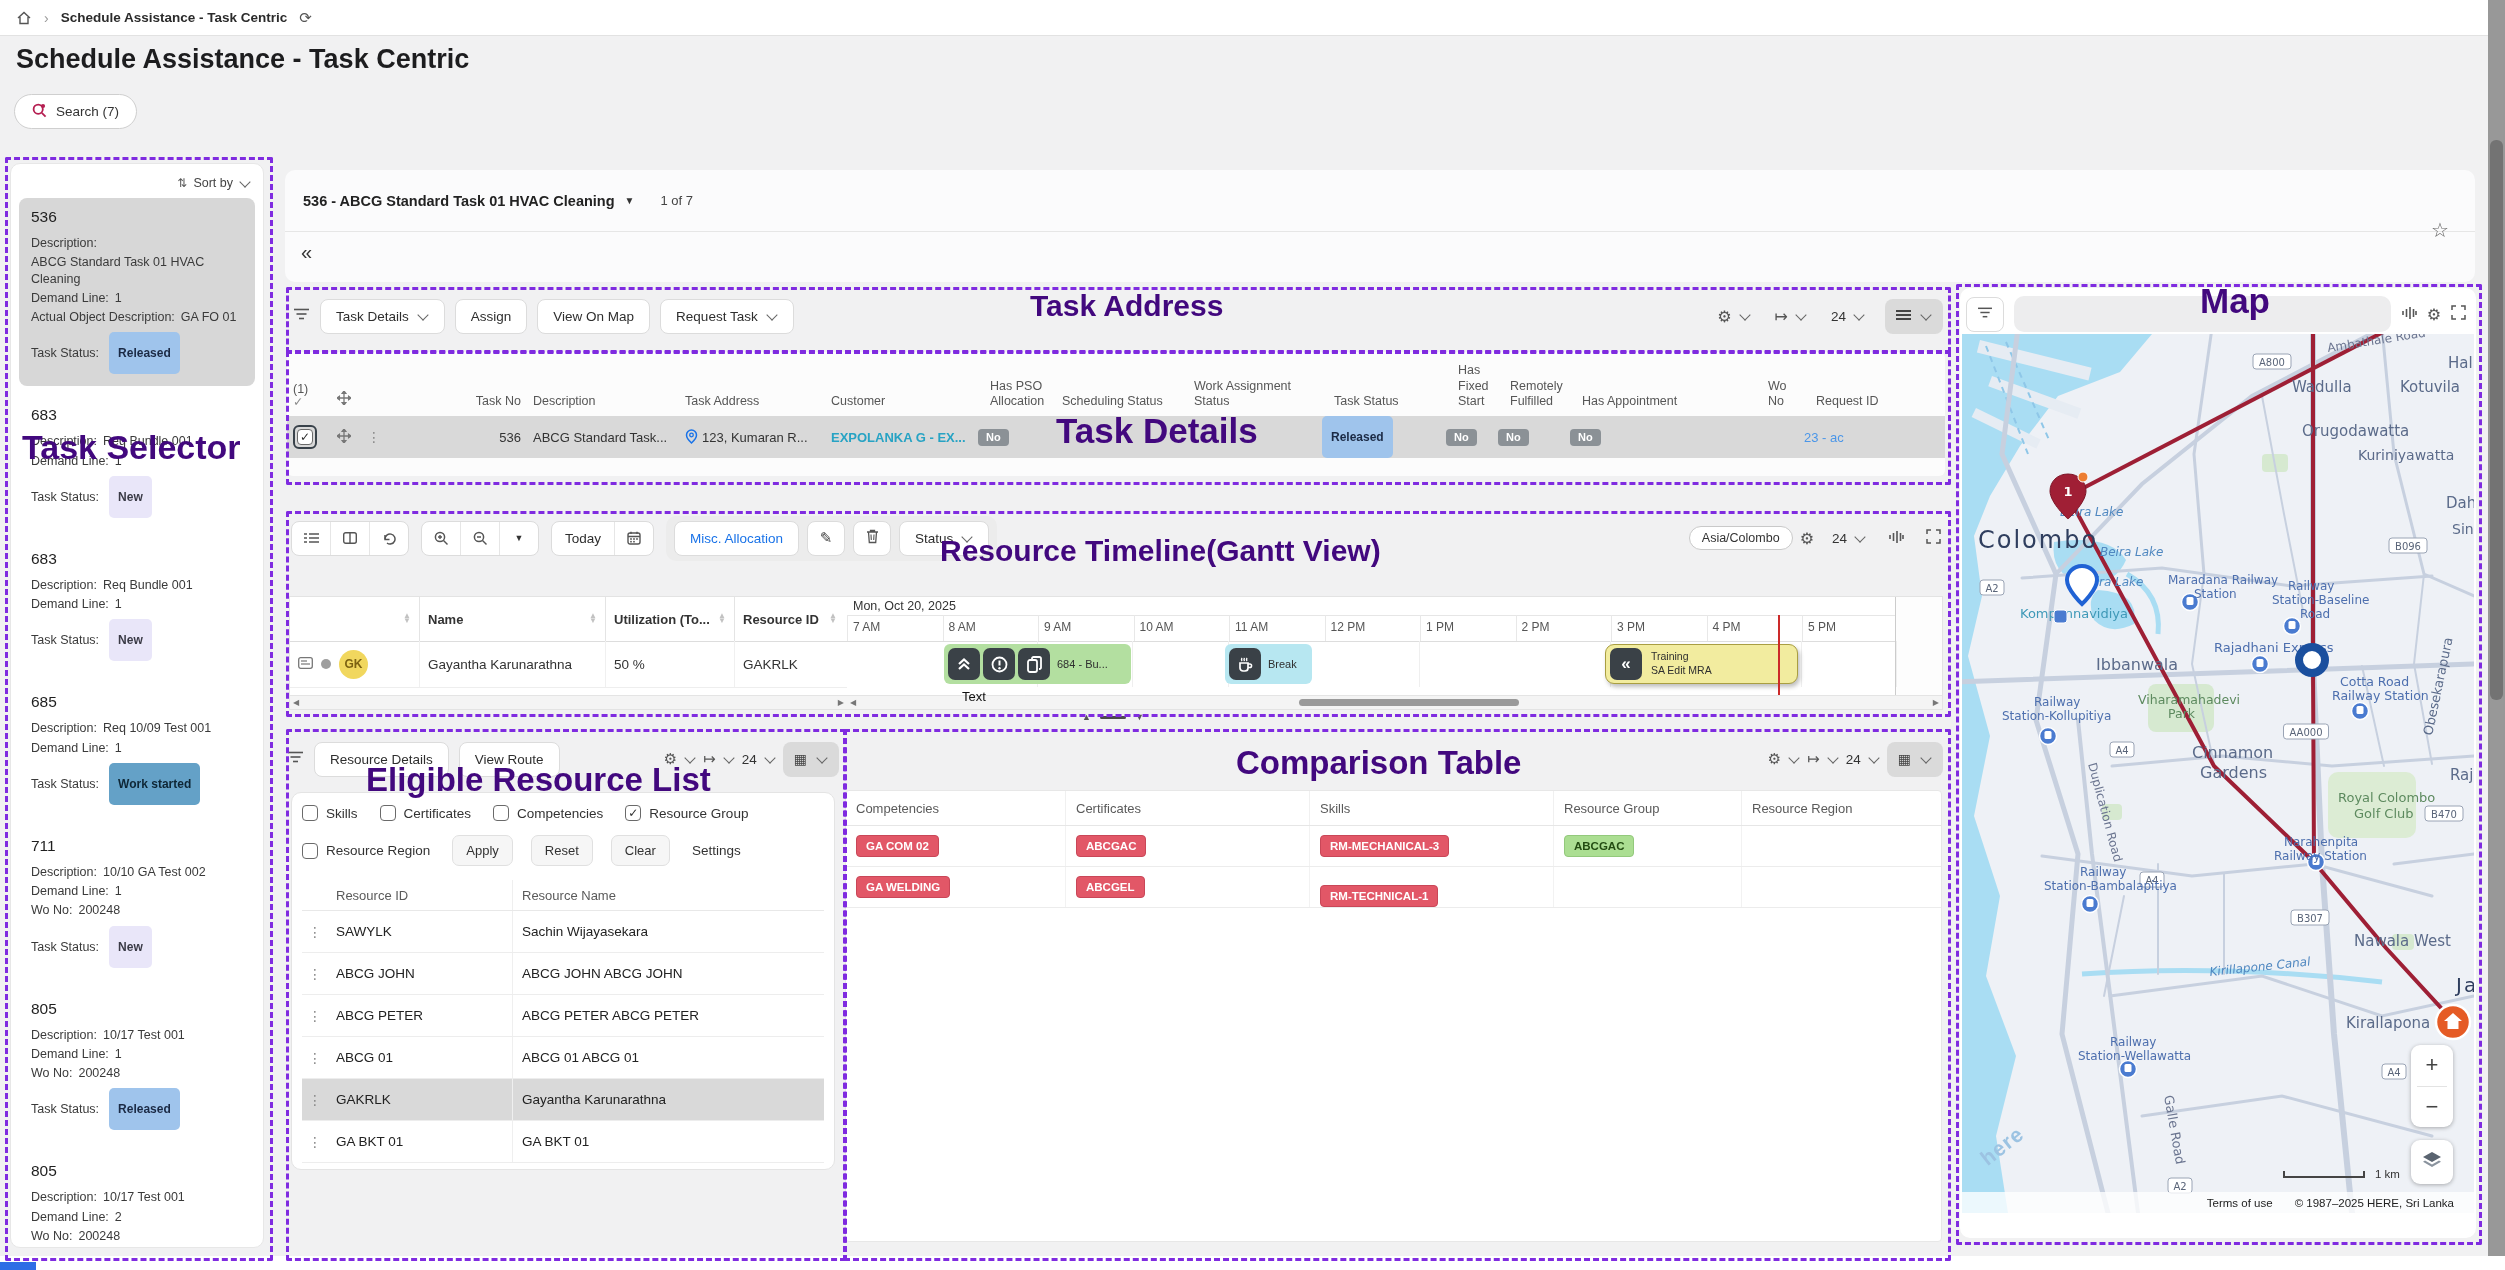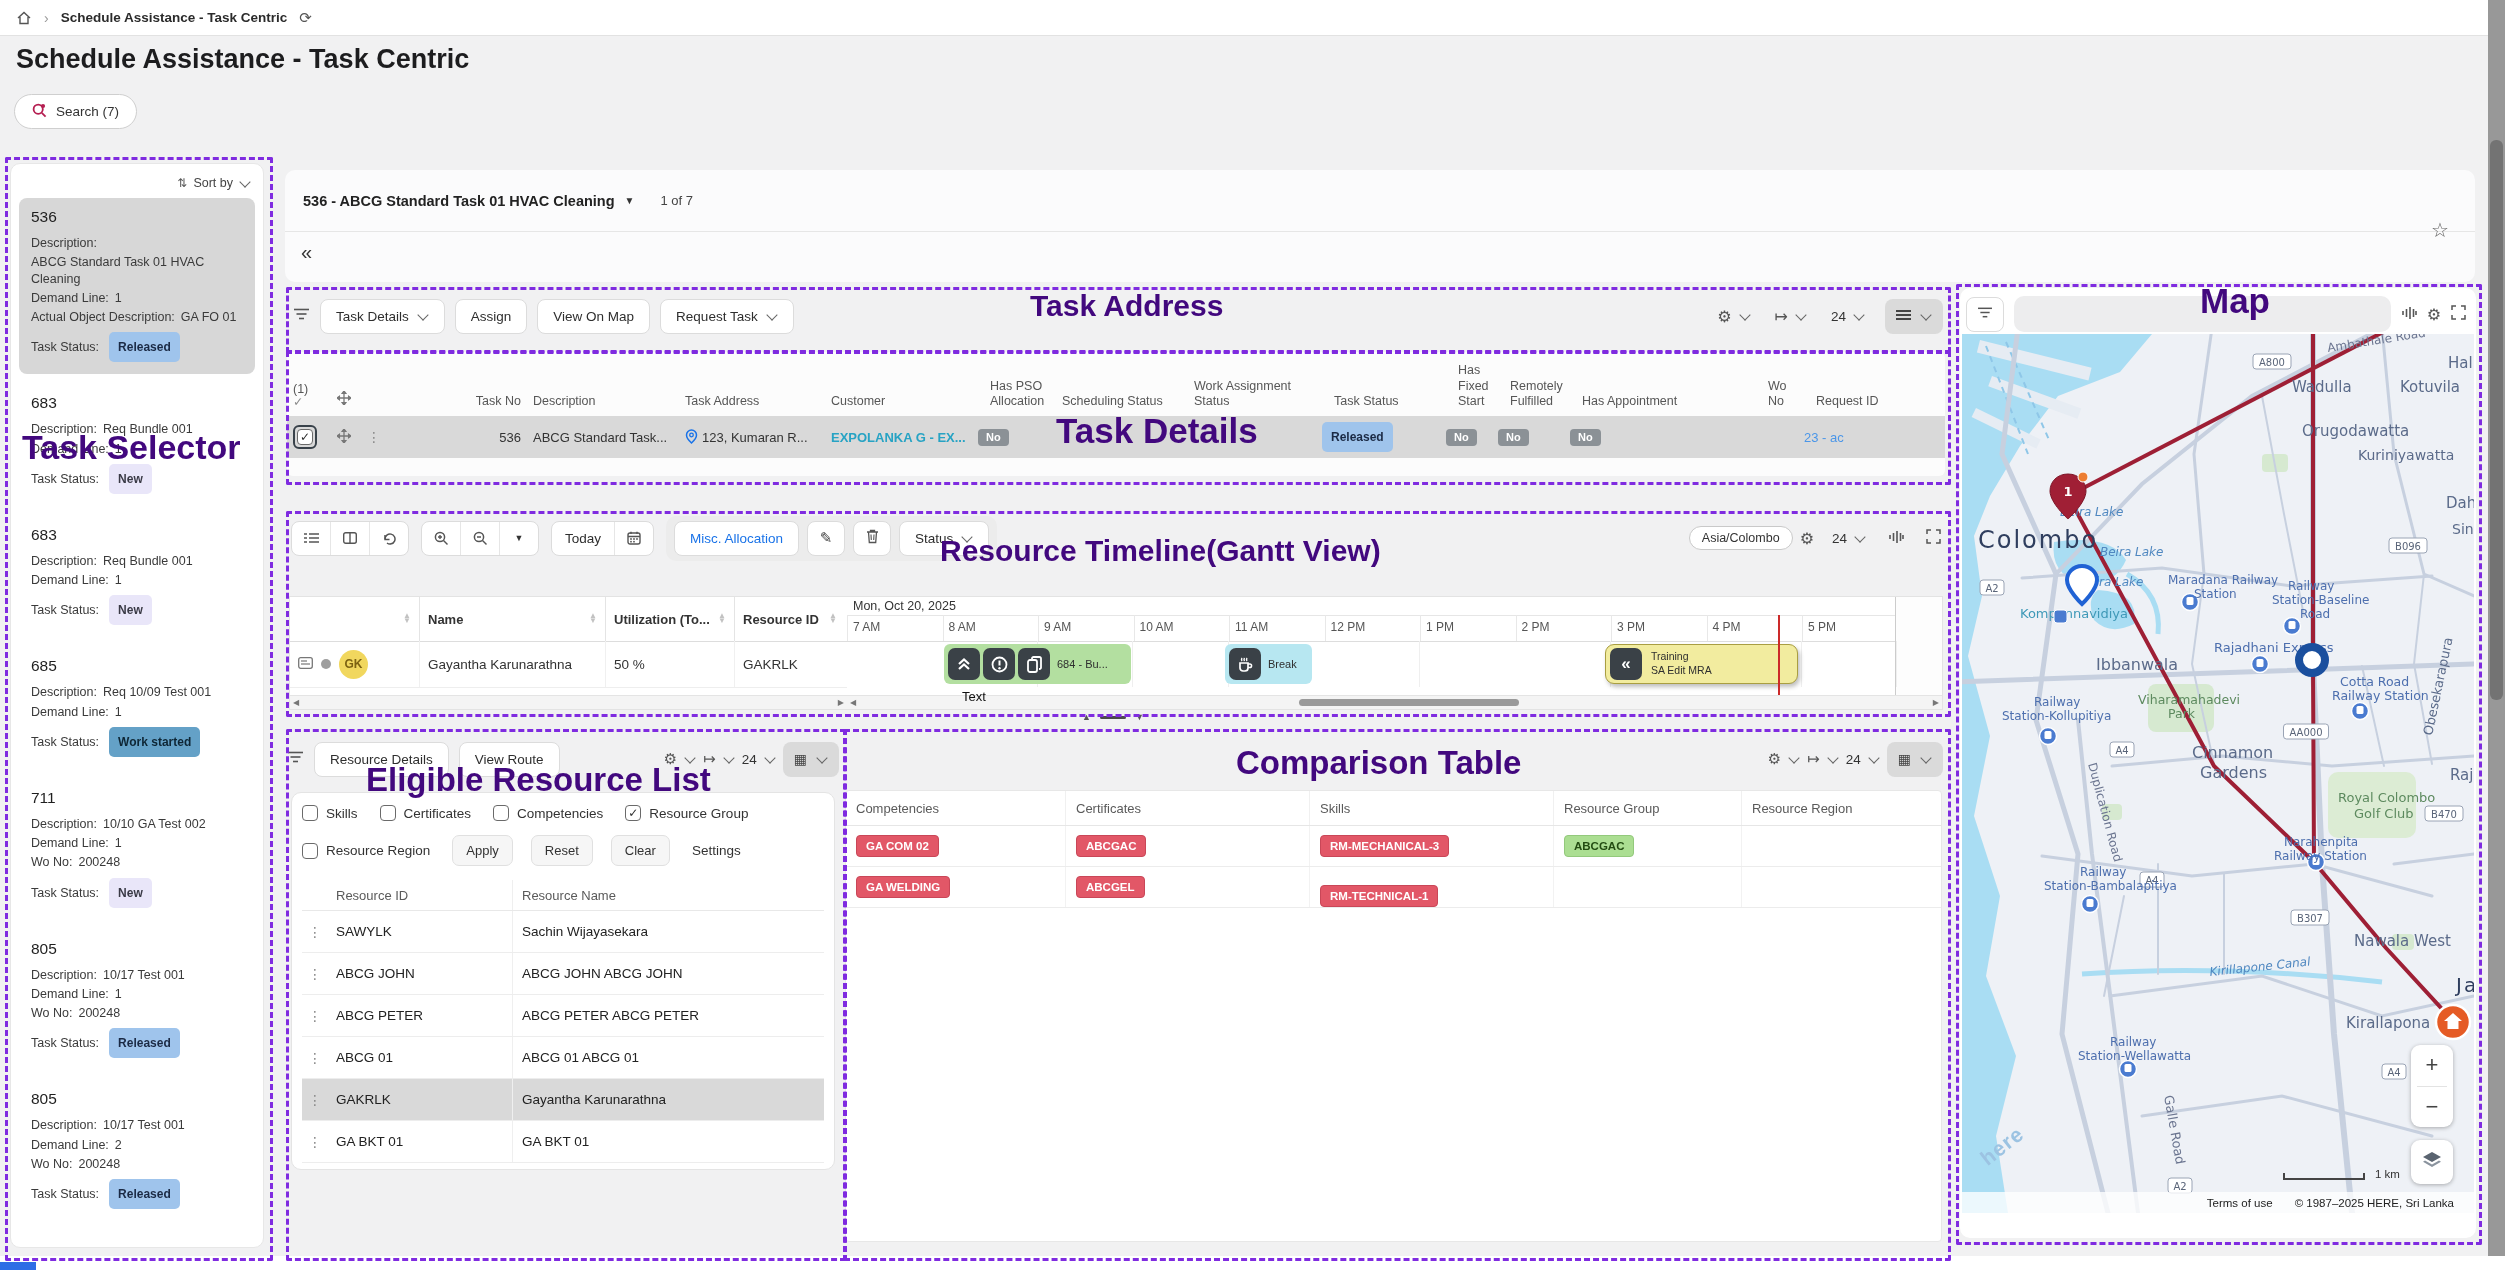--- a/index.html
+++ b/index.html
@@ -19,21 +19,21 @@
   .task-panel{left:10px;top:163px;width:254px;height:1085px;background:#fff;border:1px solid #e7e7e7;
               border-radius:10px;box-sizing:border-box;padding:6px 8px;overflow:hidden;}
   .sort-row{display:flex;justify-content:flex-end;align-items:center;gap:6px;font-size:12.5px;color:#444;padding:6px 4px 8px;}
   .task-card{border-radius:8px;padding:10px 12px 12px;margin-bottom:10px;font-size:12.5px;color:#3a3a3a;}
   .task-card.selected{background:#d7d7d7;}
   .task-num{font-size:15.5px;color:#1f1f1f;margin-bottom:9px;}
   .t-line{margin:3px 0;line-height:1.3;}
   .t-line .lbl{color:#3a3a3a;}
   .t-line .val{margin-left:6px;}
   .status-row{margin-top:7px;display:flex;align-items:center;gap:10px;}
-  .badge{display:inline-block;border-radius:5px;padding:8px 9px;font-size:12px;font-weight:700;}
+  .badge{display:inline-block;border-radius:5px;padding:14px 9px;font-size:12px;font-weight:700;}
   .badge.released{background:#9fc4ec;color:#1b2a45;}
   .badge.new{background:#e9e6f9;color:#3a3a46;font-weight:600;}
   .badge.work{background:#64a1c7;color:#0e2635;}
   
   .top-strip{left:285px;top:170px;width:2190px;height:112px;background:#fbfbfc;border-radius:10px;}
   .dd-row{position:absolute;left:0;top:0;right:0;height:62px;border-bottom:1px solid #e6e6e6;
           display:flex;align-items:center;gap:10px;padding:0 18px;box-sizing:border-box;}
   .dd-label{font-size:14.5px;font-weight:700;color:#222;}
   .dd-caret{font-size:10px;color:#333;}
   .dd-pos{font-size:13px;color:#444;margin-left:16px;}
@@ -139,21 +139,21 @@
   .map-slab{flex:1;height:36px;background:#ededee;border-radius:10px;}
   .map-canvas{position:absolute;left:2px;top:46px;width:512px;height:879px;overflow:hidden;background:#eef1f6;}
   .map-attrib{position:absolute;left:0;right:0;bottom:0;height:21px;background:rgba(255,255,255,.78);
               display:flex;align-items:center;justify-content:flex-end;gap:22px;padding-right:20px;font-size:11.5px;color:#222;}
   .zoomctl{position:absolute;left:449px;top:711px;width:42px;height:82px;background:#fff;border-radius:9px;
            box-shadow:0 1px 4px rgba(0,0,0,.3);display:flex;flex-direction:column;align-items:center;}
   .zoomctl .zb{flex:1;width:100%;display:flex;align-items:center;justify-content:center;font-size:22px;color:#444;}
   .zoomctl .zdiv{width:70%;height:1px;background:#e3e3e3;}
   .layersbtn{position:absolute;left:449px;top:806px;width:42px;height:44px;background:#fff;border-radius:9px;
              box-shadow:0 1px 4px rgba(0,0,0,.3);display:flex;align-items:center;justify-content:center;}
-  .scalebar{position:absolute;left:321px;top:834px;display:flex;align-items:flex-end;gap:10px;font-size:11.5px;color:#333;}
+  .scalebar{position:absolute;left:321px;top:834px;display:flex;align-items:center;gap:10px;font-size:11.5px;color:#333;}
   .scale-line{width:82px;height:7px;border:2px solid #444;border-top:none;box-sizing:border-box;}
   .here-logo{position:absolute;left:16px;top:800px;font-size:21px;font-weight:700;color:#9cc3e2;
              transform:rotate(-38deg);letter-spacing:1px;}
   
   .right-scroll{left:2488px;top:0;width:17px;height:1270px;background:#989898;}
   .right-thumb{position:absolute;left:2px;top:140px;width:13px;height:560px;background:#737373;border-radius:6px;}
   .bottom-strip{left:0;top:1256px;width:2505px;height:14px;background:#fff;}
   .bottom-blue{left:0;top:1262px;width:36px;height:8px;background:#2e6de5;}
   
   .ann{border:3px dashed #7f2be0;position:absolute;pointer-events:none;border-radius:2px;}

